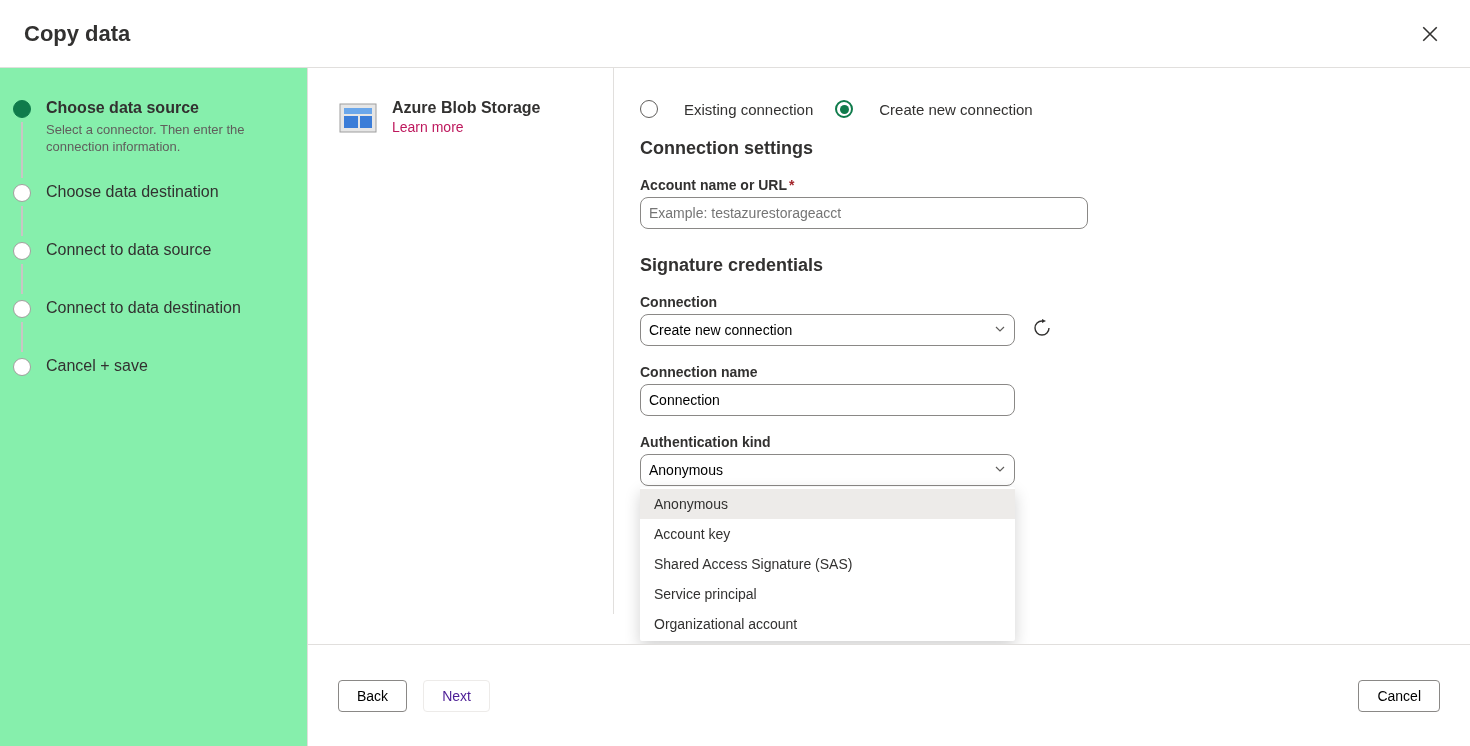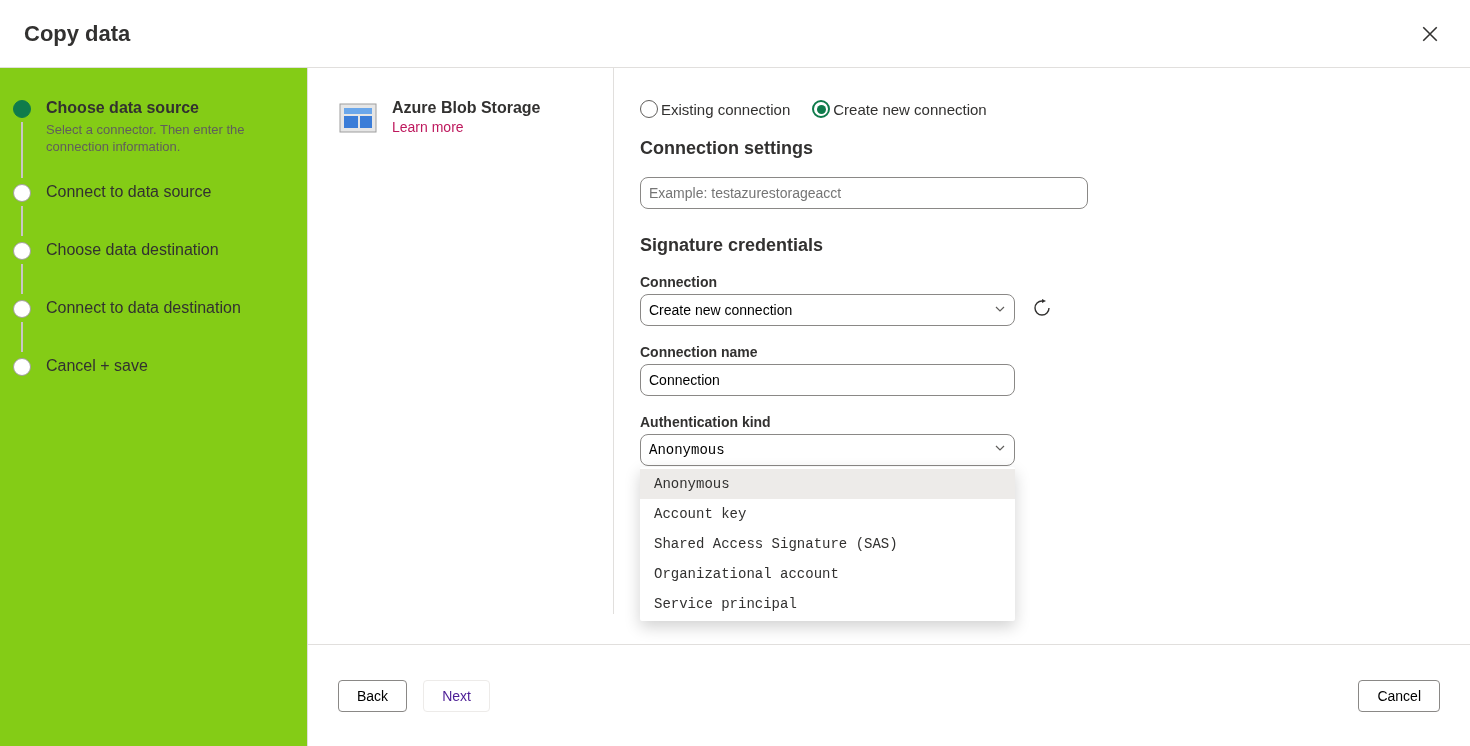--- a/index.html
+++ b/index.html
@@ -35,21 +35,21 @@
   }
   .close-btn svg { width: 18px; height: 18px; }
 
   .body {
     display: flex;
     height: calc(100% - 68px);
   }
 
   .sidebar {
     width: 308px;
-    background: #84cc16;
+    background: #86efac;
     border-right: 1px solid #e1dfdd;
     padding: 30px 8px 0 8px;
   }
   .step {
     display: flex;
     padding: 0 0 0 0;
   }
   .step-marker-col {
     width: 28px;
     display: flex;
@@ -151,21 +151,21 @@
   }
   .radio-row {
     display: flex;
     gap: 22px;
     align-items: center;
     margin-bottom: 20px;
   }
   .radio-opt {
     display: flex;
     align-items: center;
-    gap: 3px;
+    gap: 26px;
     font-size: 15px;
     cursor: pointer;
   }
   .radio {
     width: 18px;
     height: 18px;
     border-radius: 50%;
     border: 1.5px solid #605e5c;
     display: flex;
     align-items: center;
@@ -262,21 +262,21 @@
     background: #fff;
     font-size: 14px;
     cursor: pointer;
     font-family: inherit;
   }
   .btn.disabled {
     color: #4c1d95;
     border-color: #edebe9;
     cursor: not-allowed;
   }
-  .auth-wrap { position: relative; display: inline-block; font-family: Liberation Mono, monospace; }
+  .auth-wrap { position: relative; display: inline-block; }
 </style>
 </head>
 <body>
 
 <div class="header">
   <div class="header-title">Copy data</div>
   <div class="close-btn">
     <svg viewBox="0 0 16 16">
         <path d="M2 2 L14 14 M14 2 L2 14" stroke="#323130" stroke-width="1.4" fill="none"></path>
       </svg>
@@ -297,31 +297,31 @@
         <div class="step-desc">Select a connector. Then enter the connection information.</div>
       </div>
     </div>
 
     <div class="step">
       <div class="step-marker-col">
         <div class="step-circle"></div>
         <div class="step-connector"></div>
       </div>
       <div class="step-text">
-        <div class="step-title">Connect to data source</div>
+        <div class="step-title">Choose data destination</div>
       </div>
     </div>
 
     <div class="step">
       <div class="step-marker-col">
         <div class="step-circle"></div>
         <div class="step-connector"></div>
       </div>
       <div class="step-text">
-        <div class="step-title">Choose data destination</div>
+        <div class="step-title">Connect to data source</div>
       </div>
     </div>
 
     <div class="step">
       <div class="step-marker-col">
         <div class="step-circle"></div>
         <div class="step-connector"></div>
       </div>
       <div class="step-text">
         <div class="step-title">Connect to data destination</div>
@@ -370,20 +370,23 @@
           </div>
           <div class="radio-opt">
             <div class="radio checked"></div>
             <span>Create new connection</span>
           </div>
         </div>
 
         <div class="section-title">Connection settings</div>
 
         <div class="field">
+          <div class="field-label">
+            <span>Account name or URL</span><span class="req">*</span>
+          </div>
           <input class="text-input" type="text" placeholder="Example: testazurestorageacct" style="">
         </div>
 
         <div class="section-title" style="margin-top:26px;">Signature credentials</div>
 
         <div class="field">
           <div class="field-label">Connection</div>
           <div class="select-wrap">
             <button class="select wide">
               <span>Create new connection</span>
@@ -415,22 +418,22 @@
               <span class="chevron">
                 <svg viewBox="0 0 12 12">
                     <path d="M2 4 L6 8 L10 4" stroke="#605e5c" stroke-width="1.2" fill="none"></path>
                   </svg>
               </span>
             </button>
             <div class="dropdown-panel" id="auth-dropdown">
                 <div class="dropdown-item selected">Anonymous</div>
                 <div class="dropdown-item">Account key</div>
                 <div class="dropdown-item">Shared Access Signature (SAS)</div>
+                <div class="dropdown-item">Service principal</div>
                 <div class="dropdown-item">Organizational account</div>
-                <div class="dropdown-item">Service principal</div>
               </div>
           </div>
         </div>
 
       </div>
     </div>
 
     <div class="footer">
       <div class="footer-left">
         <button class="btn">Back</button>

